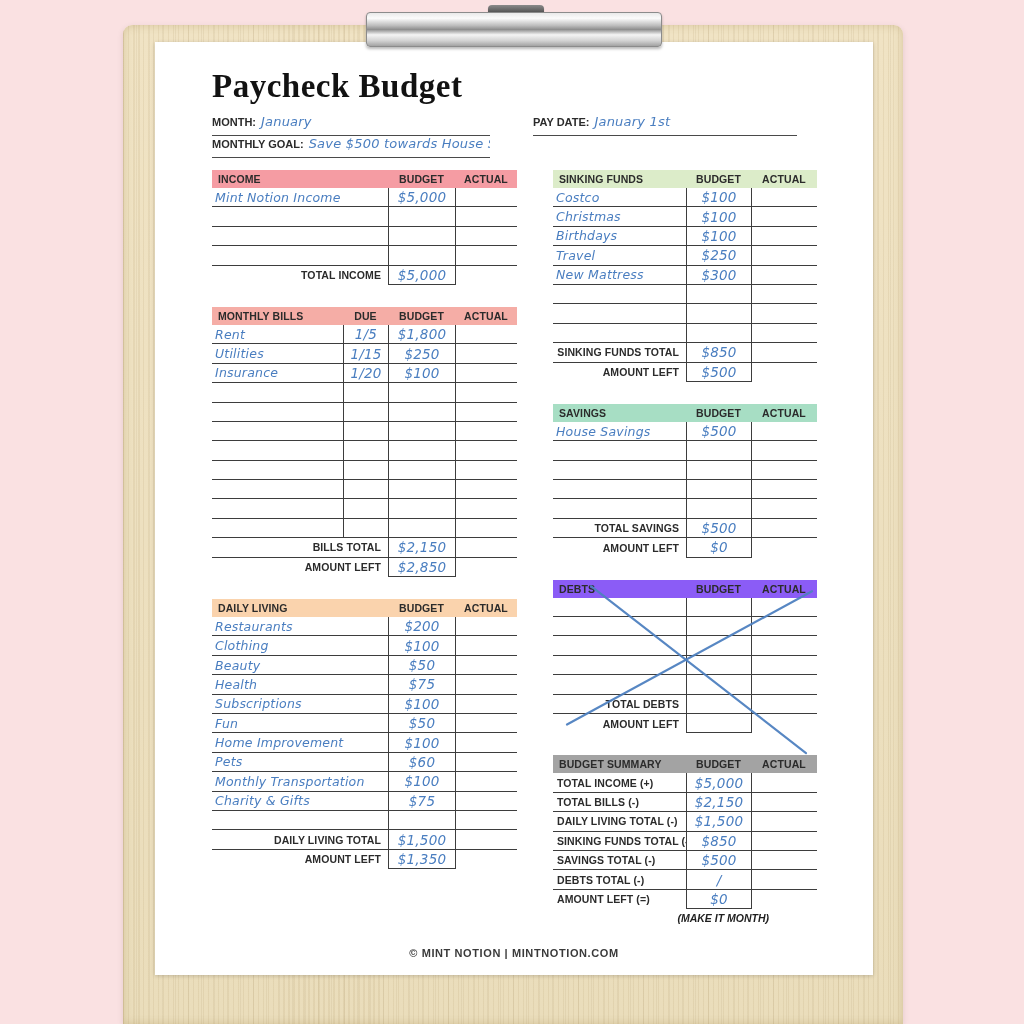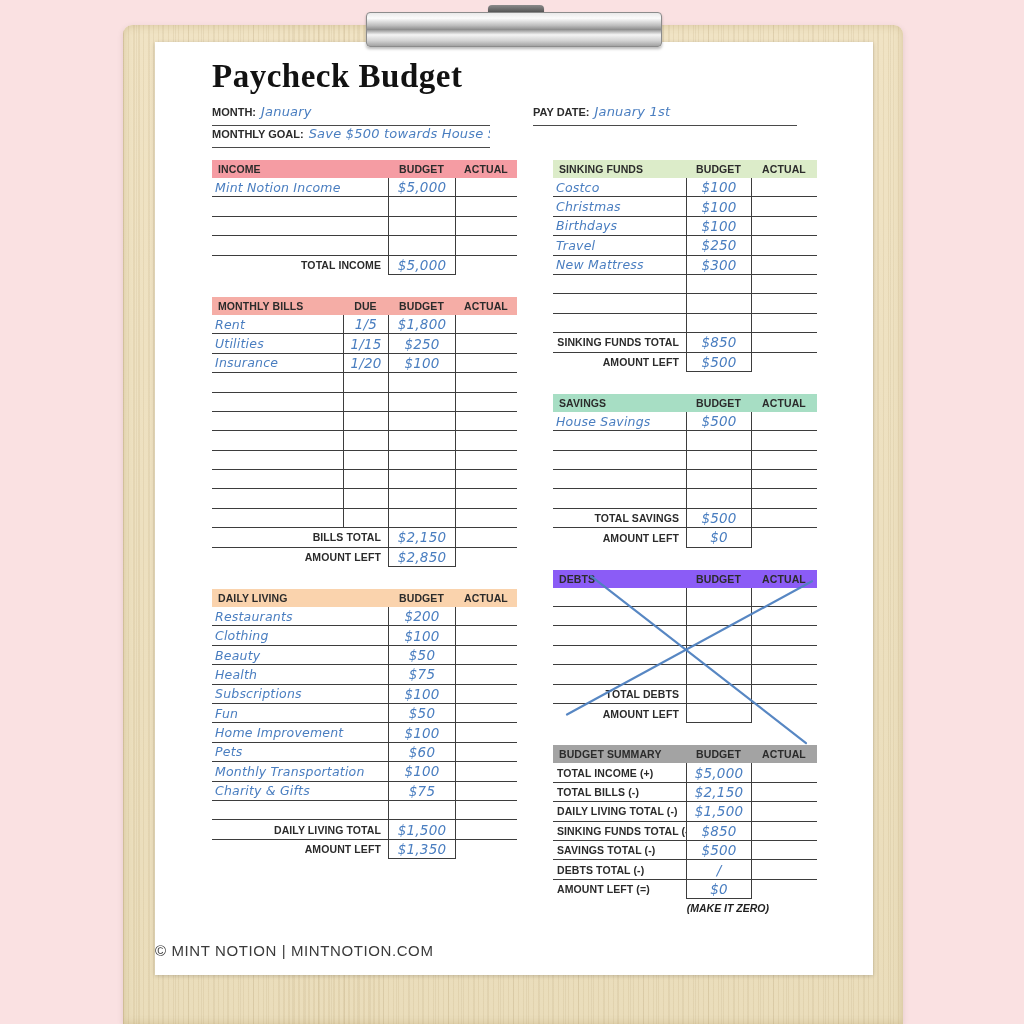--- a/index.html
+++ b/index.html
@@ -13,21 +13,21 @@
     background:
       repeating-linear-gradient(90deg, rgba(164,136,84,0.12) 0px, rgba(164,136,84,0.12) 1.5px, rgba(0,0,0,0) 1.5px, rgba(0,0,0,0) 5px),
       repeating-linear-gradient(90deg, rgba(120,95,50,0.08) 0px, rgba(120,95,50,0.08) 1px, rgba(0,0,0,0) 1px, rgba(0,0,0,0) 13px),
       linear-gradient(#f0e3c4,#eaddbb);
     box-shadow: inset 0 0 8px rgba(150,120,60,.30), 0 2px 6px rgba(0,0,0,.10);}
 
   
   .paper{position:absolute;left:155px;top:42px;width:718px;height:933px;background:#ffffff;
     box-shadow:0 1px 4px rgba(0,0,0,0.18);}
   .paper-inner{position:relative;width:100%;height:100%;box-sizing:border-box;
-    padding:16px 76px 0 57px;}
+    padding:26px 76px 0 57px;}
 
   
   .clip{position:absolute;left:366px;top:4px;width:294px;height:42px;}
   .clip-tab{position:absolute;left:122px;top:1px;width:56px;height:14px;border-radius:4px 4px 2px 2px;
     background:linear-gradient(180deg,#8a8a8a,#4c4c4c 60%,#6e6e6e);box-shadow:0 1px 1px rgba(0,0,0,.3);}
   .clip-bar{position:absolute;left:0;top:8px;width:294px;height:33px;border-radius:4px;
     background:linear-gradient(180deg,#e9e9e9 0%,#fbfbfb 16%,#bdbdbd 38%,#8f8f8f 50%,#f4f4f4 66%,#d2d2d2 84%,#a3a3a3 100%);
     border:1px solid #8b8b8b;box-shadow:0 2px 3px rgba(0,0,0,0.28);}
 
   
@@ -65,22 +65,22 @@
   .cell-name.hand{font-size:12.5px;}
   .cell-due.hand,.cell-budget.hand{font-size:13.5px;}
   .total-label{justify-content:flex-end;padding-right:7px;}
   .label-cell{padding-left:4px;}
   .sec-note{display:flex;justify-content:flex-end;padding-right:48px;margin-top:3px;
     font-family:"Liberation Sans",sans-serif;font-style:italic;font-weight:bold;
     font-size:10.5px;color:#1f1f1f;}
   .cross{position:absolute;left:0;top:0;width:100%;height:100%;overflow:visible;pointer-events:none;}
   .cross line{stroke:#4f81c0;stroke-width:2.2;stroke-linecap:round;opacity:.95;}
 
-  .footer{position:absolute;left:0;right:0;bottom:16px;
-    font-weight:normal;font-size:15px;letter-spacing:.6px;color:#3a3a3a;}
+  .footer{position:absolute;left:0;right:0;bottom:16px;text-align:center;
+    font-weight:bold;font-size:11px;letter-spacing:.6px;color:#3a3a3a;}
 </style>
 </head>
 <body>
 
 <div class="scene">
   <div class="board"></div>
 
   <div class="paper">
     <div class="paper-inner">
       <h1 class="title">Paycheck Budget</h1>
@@ -485,21 +485,21 @@
                   <div class="cell cell-name lbl label-cell">DEBTS TOTAL (-)</div>
                   <div class="cell cell-budget w-budget hand">/</div>
                   <div class="cell cell-actual w-actual hand"></div>
                 </div>
                 <div class="row last">
                   <div class="cell cell-name lbl label-cell">AMOUNT LEFT (=)</div>
                   <div class="cell cell-budget w-budget hand">$0</div>
                   <div class="cell cell-actual w-actual hand"></div>
                 </div>
               </div>
-              <div class="sec-note">(MAKE IT ZERO)</div>
+              <div class="sec-note">(MAKE IT MONTH)</div>
             </div>
           </div>
       </div>
 
       <div class="footer">© MINT NOTION | MINTNOTION.COM</div>
     </div>
   </div>
 
   <div class="clip">
     <div class="clip-tab"></div>

